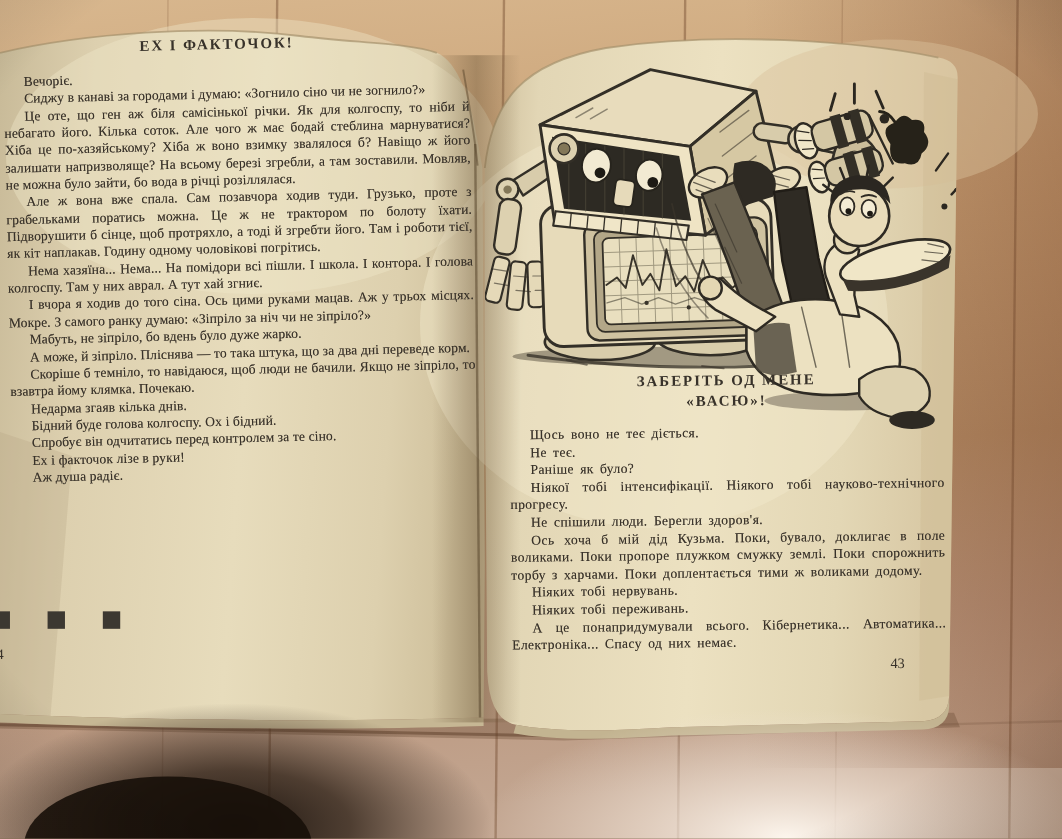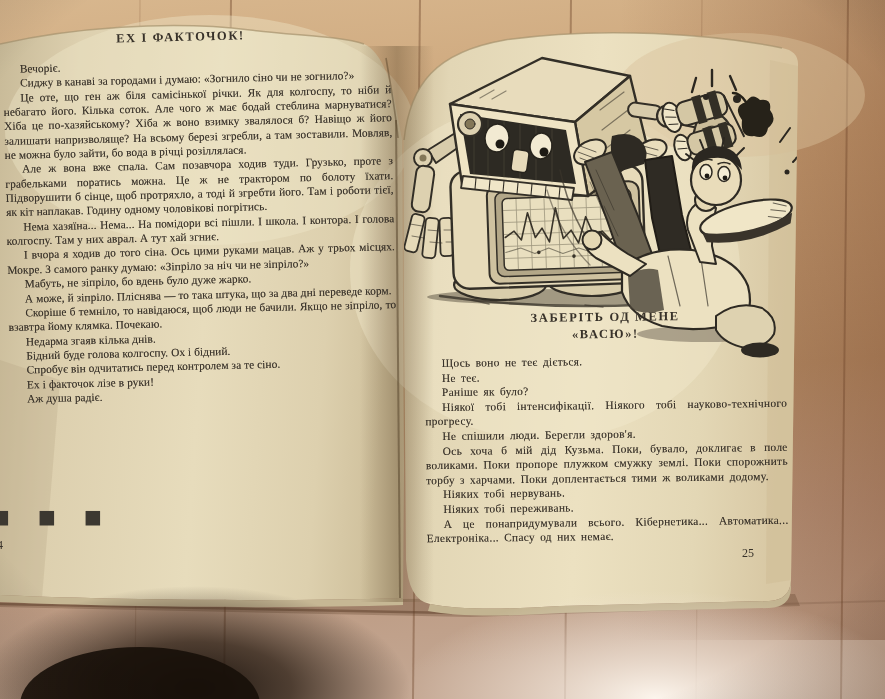--- a/index.html
+++ b/index.html
@@ -328,16 +328,16 @@
     <p>Щось воно не теє діється.</p>
     <p>Не теє.</p>
     <p>Раніше як було?</p>
     <p>Ніякої тобі інтенсифікації. Ніякого тобі науково-технічного прогресу.</p>
     <p>Не спішили люди. Берегли здоров'я.</p>
     <p>Ось хоча б мій дід Кузьма. Поки, бувало, доклигає в поле воликами. Поки пропоре плужком смужку землі. Поки спорожнить торбу з харчами. Поки доплентається тими ж воликами додому.</p>
     <p>Ніяких тобі нервувань.</p>
     <p>Ніяких тобі переживань.</p>
     <p>А це понапридумували всього. Кібернетика... Автоматика... Електроніка... Спасу од них немає.</p>
   </div>
-  <div class="pagenum pagenum-right ink">25</div>
+  <div class="pagenum pagenum-right ink">43</div>
 
 </div>
 </div>
 
 </body></html>

